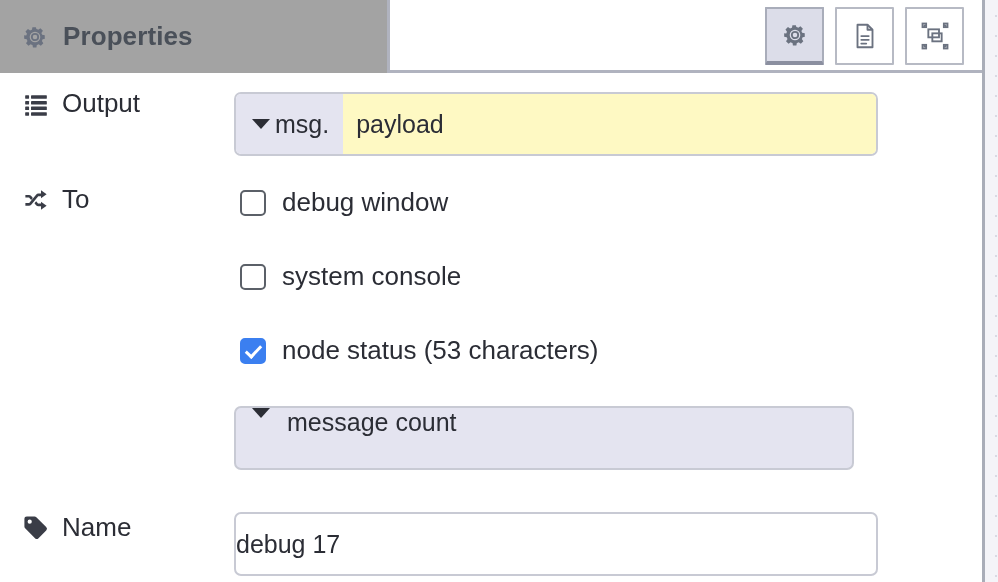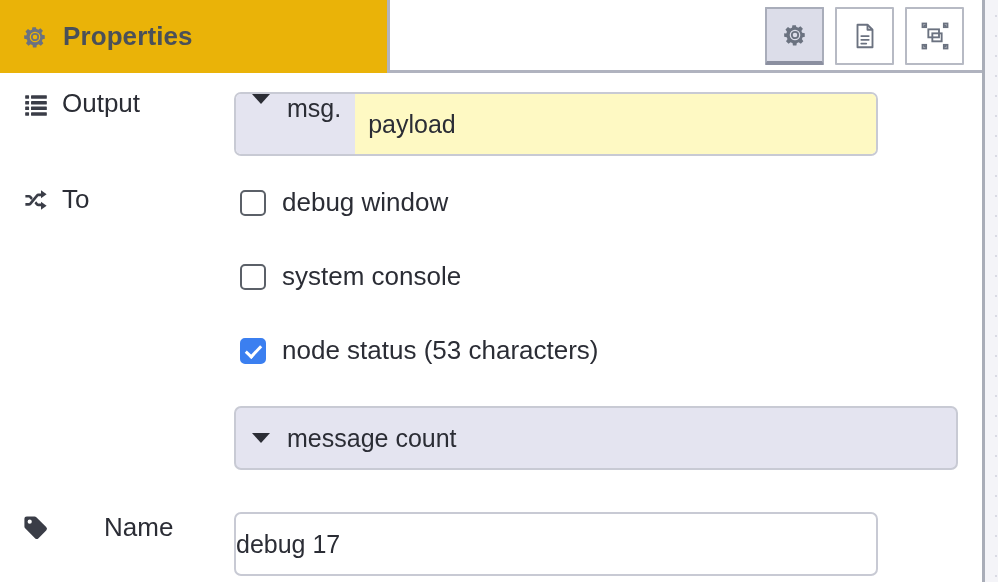--- a/index.html
+++ b/index.html
@@ -57,21 +57,21 @@
     background: #b0b3bf;
   }
   .tab {
     position: absolute;
     left: 0;
     top: 0;
     width: 390px;
     height: 73px;
     box-sizing: border-box;
     border-right: 3px solid #b0b3bf;
-    background: #eab308;
+    background: #a3a3a3;
     display: flex;
     align-items: center;
     padding-left: 22px;
   }
   .tab-gear {
     width: 26px;
     height: 26px;
     flex: 0 0 26px;
     margin-right: 15px;
     display: block;
@@ -151,22 +151,23 @@
     border: 2px solid #c8cad4;
     border-radius: 7px;
     background: #ffffff;
     display: flex;
     align-items: stretch;
     overflow: hidden;
   }
   .typed-prefix {
     background: #e4e4f0;
     display: flex;
+    align-items: center;
     padding: 0 14px 0 16px;
-    gap: 17px;
+    gap: 5px;
   }
   .caret {
     width: 0;
     height: 0;
     border-left: 9px solid transparent;
     border-right: 9px solid transparent;
     border-top: 10px solid #2b2d35;
     display: block;
   }
   .typed-prefix-text {
@@ -219,28 +220,27 @@
   .cblabel {
     font-size: 26px;
     color: #2b2d35;
     white-space: nowrap;
   }
 
   
   .dropdown {
     position: absolute;
     left: 234px;
-    width: 724px;
+    width: 620px;
     height: 64px;
     box-sizing: border-box;
     border: 2px solid #c8cad4;
     border-radius: 7px;
     background: #e4e4f0;
     display: flex;
-    align-items: center;
     padding-left: 16px;
     gap: 17px;
   }
   .dropdown-text {
     font-size: 25px;
     color: #2b2d35;
   }
 
   
   .text-input {
@@ -377,21 +377,21 @@
           <span class="cblabel">node status (53 characters)</span>
         </div>
 
         <div class="dropdown" style="top:237px;">
           <span class="caret"></span>
           <span class="dropdown-text">message count</span>
         </div>
       </div>
 
       <div class="row" style="top:424px;">
-        <div class="row-label" style="top:14px;gap:42px;">
+        <div class="row-label" style="top:14px;">
           <span class="ricon">
             <svg viewBox="0 0 24 24" width="26" height="26" aria-hidden="true">
               <path fill="#3a3d47" d="M21.4 11.1 12.3 2A2.3 2.3 0 0 0 10.7 1.3H3.6A2.3 2.3 0 0 0 1.3 3.6v7.1c0 .6.25 1.18.67 1.6l9.1 9.1a2.3 2.3 0 0 0 3.25 0l7.08-7.08a2.3 2.3 0 0 0 0-3.25zM6.2 8.1A1.95 1.95 0 1 1 6.2 4.2a1.95 1.95 0 0 1 0 3.9z"></path>
             </svg>
           </span>
           <span class="rtext">Name</span>
         </div>
 
         <div class="text-input" style="top:14px;" placeholder="Name">debug 17</div>
       </div>

